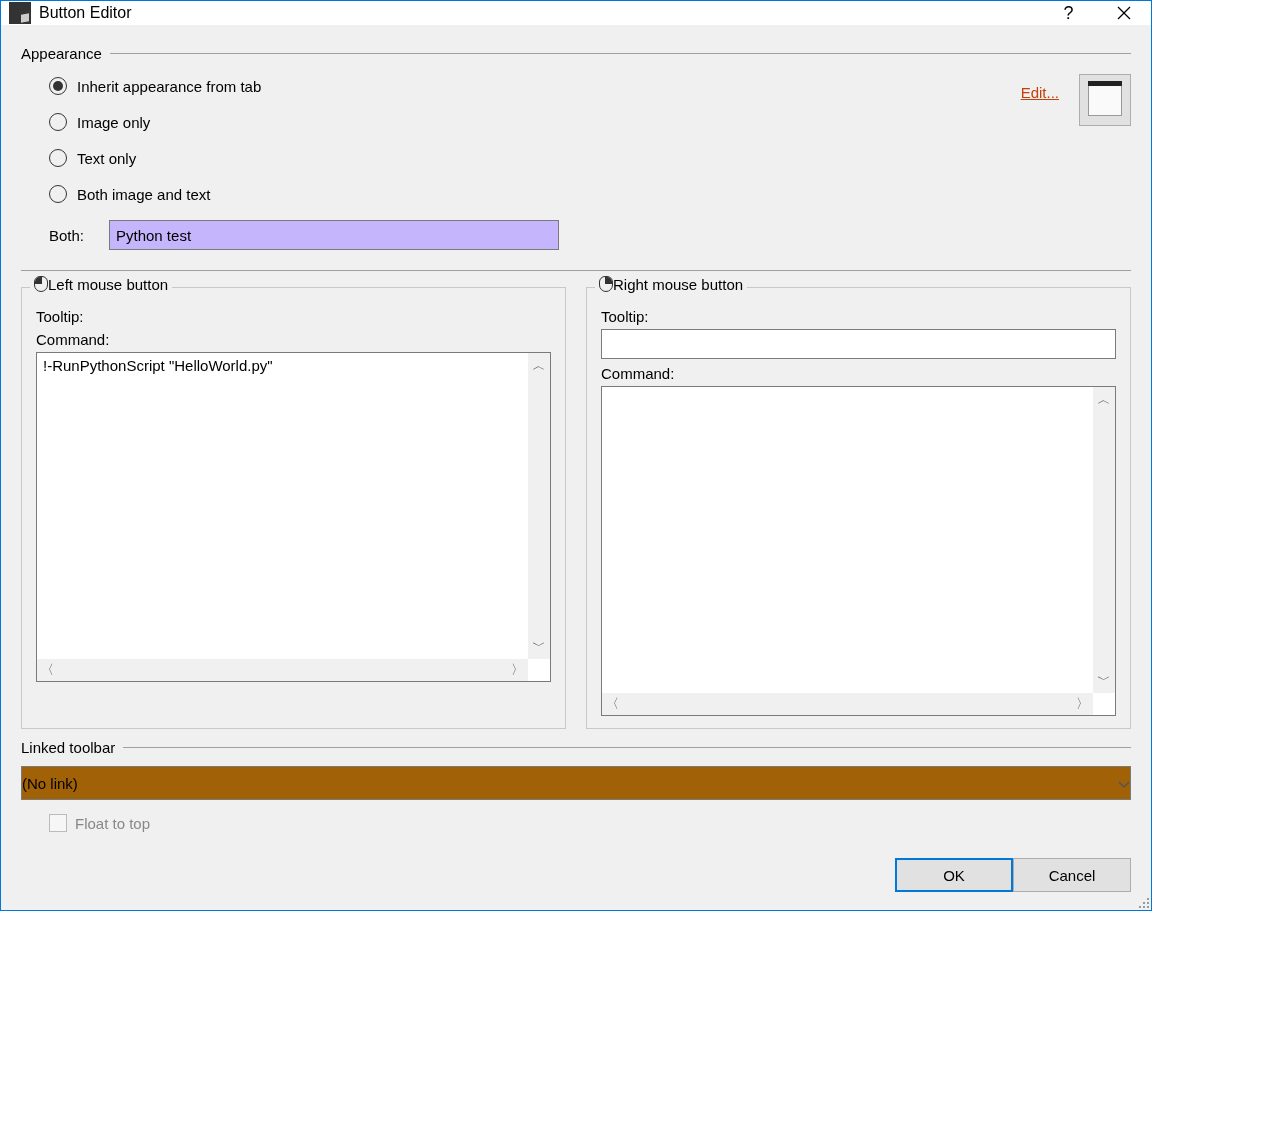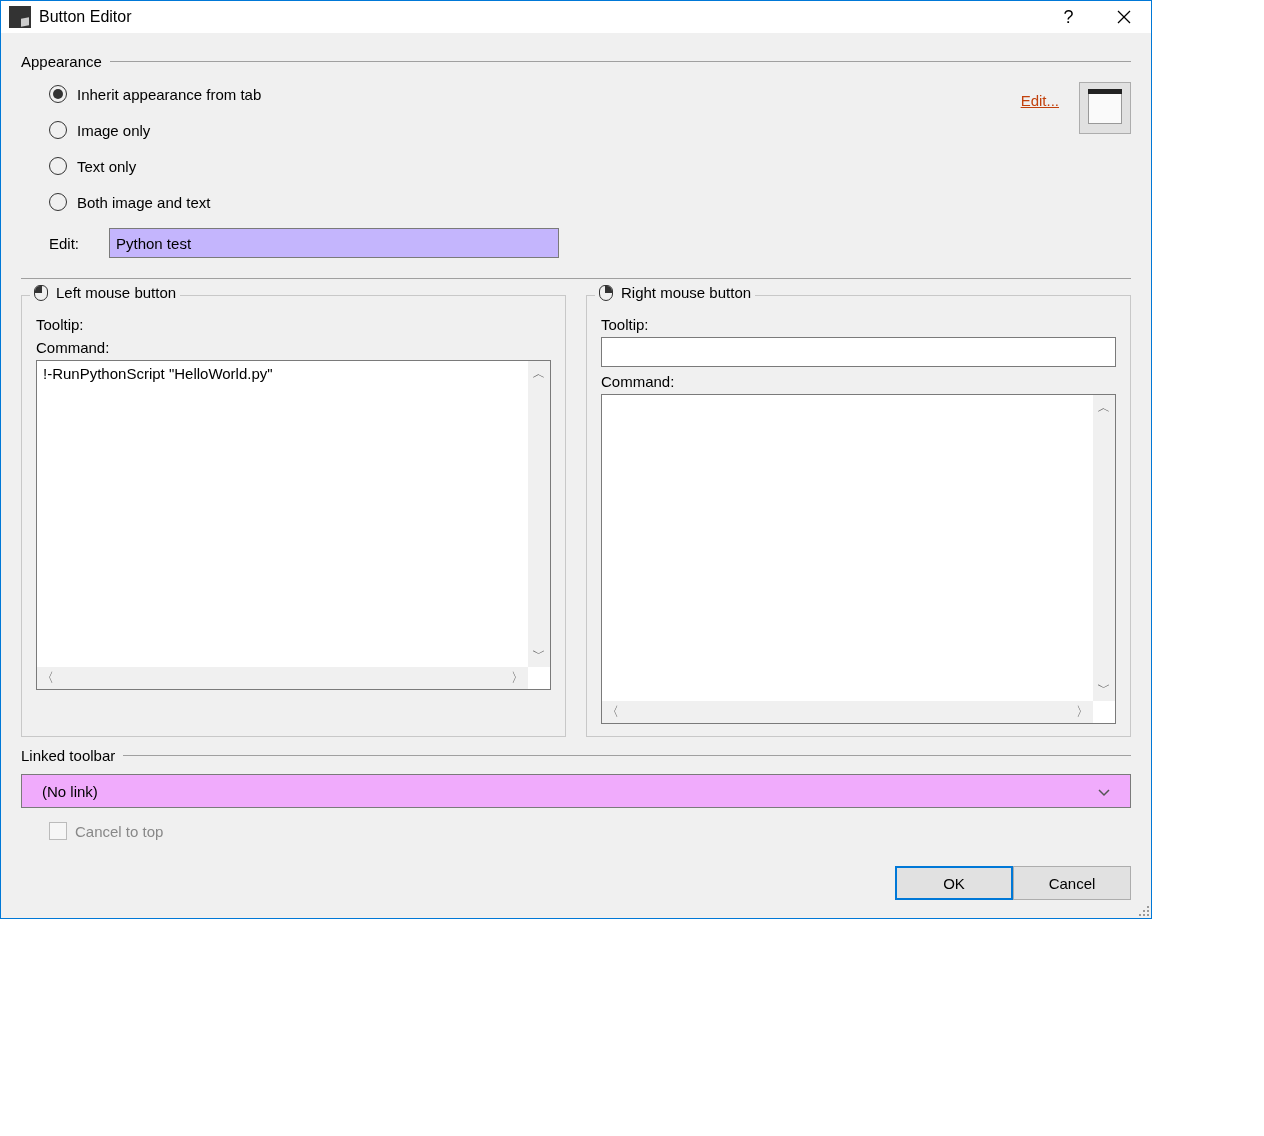--- a/index.html
+++ b/index.html
@@ -9,21 +9,21 @@
   background: #fff;
   color: #000;
 }
 .window {
   width: 1152px;
   border: 1px solid #0078d7;
   background: #fff;
   margin: 0;
 }
 .titlebar {
-  height: 32px;
+  height: 24px;
   display: flex;
   align-items: center;
   padding: 0 0 0 8px;
   background: #fff;
 }
 .titlebar .app-icon {
   width: 22px; height: 22px;
   background: #333;
   margin-right: 8px;
   display: inline-block;
@@ -138,22 +138,22 @@
   position: relative;
   padding: 14px 14px 12px 14px;
 }
 .panel-title {
   position: absolute;
   top: -12px;
   left: 8px;
   background: #f0f0f0;
   padding: 0 4px;
   display: flex;
-  align-items: flex-end;
-  gap: 8px;
+  align-items: flex-start;
+  gap: 0;
 }
 .mouse-icon {
   width: 14px; height: 16px;
   border: 1.5px solid #333;
   border-radius: 6px 6px 7px 7px;
   position: relative;
   display: inline-block;
 }
 .mouse-icon::before {
   content: "";
@@ -215,25 +215,25 @@
   align-items: center;
   padding: 0 4px;
   margin-right: 22px;
 }
 .arrow { color: #606060; font-size: 13px; user-select: none; }
 .linked-row { margin-top: 10px; }
 .select {
   width: 100%;
   height: 34px;
   border: 1px solid #7a7a7a;
-  background: #f0abfc;
+  background: #a16207;
   display: flex;
   align-items: center;
   justify-content: space-between;
-  padding: 0 20px;
+  padding: 0 0;
 }
 .chev { color: #555; }
 .checkbox-row {
   display: flex;
   align-items: center;
   gap: 8px;
   margin: 14px 0 0 28px;
   color: #888;
 }
 .checkbox {
@@ -309,21 +309,21 @@
         </div>
       </div>
       <a class="edit-link">Edit...</a>
       <div class="preview-btn">
         <div class="bar1"></div>
         <div class="bar2"></div>
       </div>
     </div>
 
     <div class="text-row">
-      <span class="lbl">Edit:</span>
+      <span class="lbl">Both:</span>
       <input class="text-input" value="Python test" style="">
     </div>
 
     <div class="hr"></div>
 
     <div class="mouse-panels">
       <div class="panel">
         <div class="panel-title">
           <span class="mouse-icon left"></span>
           <span>Left mouse button</span>
@@ -376,21 +376,21 @@
         <span class="chev">
           <svg width="12" height="8" viewBox="0 0 12 8">
               <polyline points="1,1 6,6 11,1" fill="none" stroke="#555" stroke-width="1.5"></polyline>
             </svg>
         </span>
       </div>
     </div>
 
     <div class="checkbox-row">
       <span class="checkbox"></span>
-      <span>Cancel to top</span>
+      <span>Float to top</span>
     </div>
 
     <div class="button-row">
       <div class="btn-std default">OK</div>
       <div class="btn-std">Cancel</div>
     </div>
 
   </div>
 
   <div class="resize-grip">

